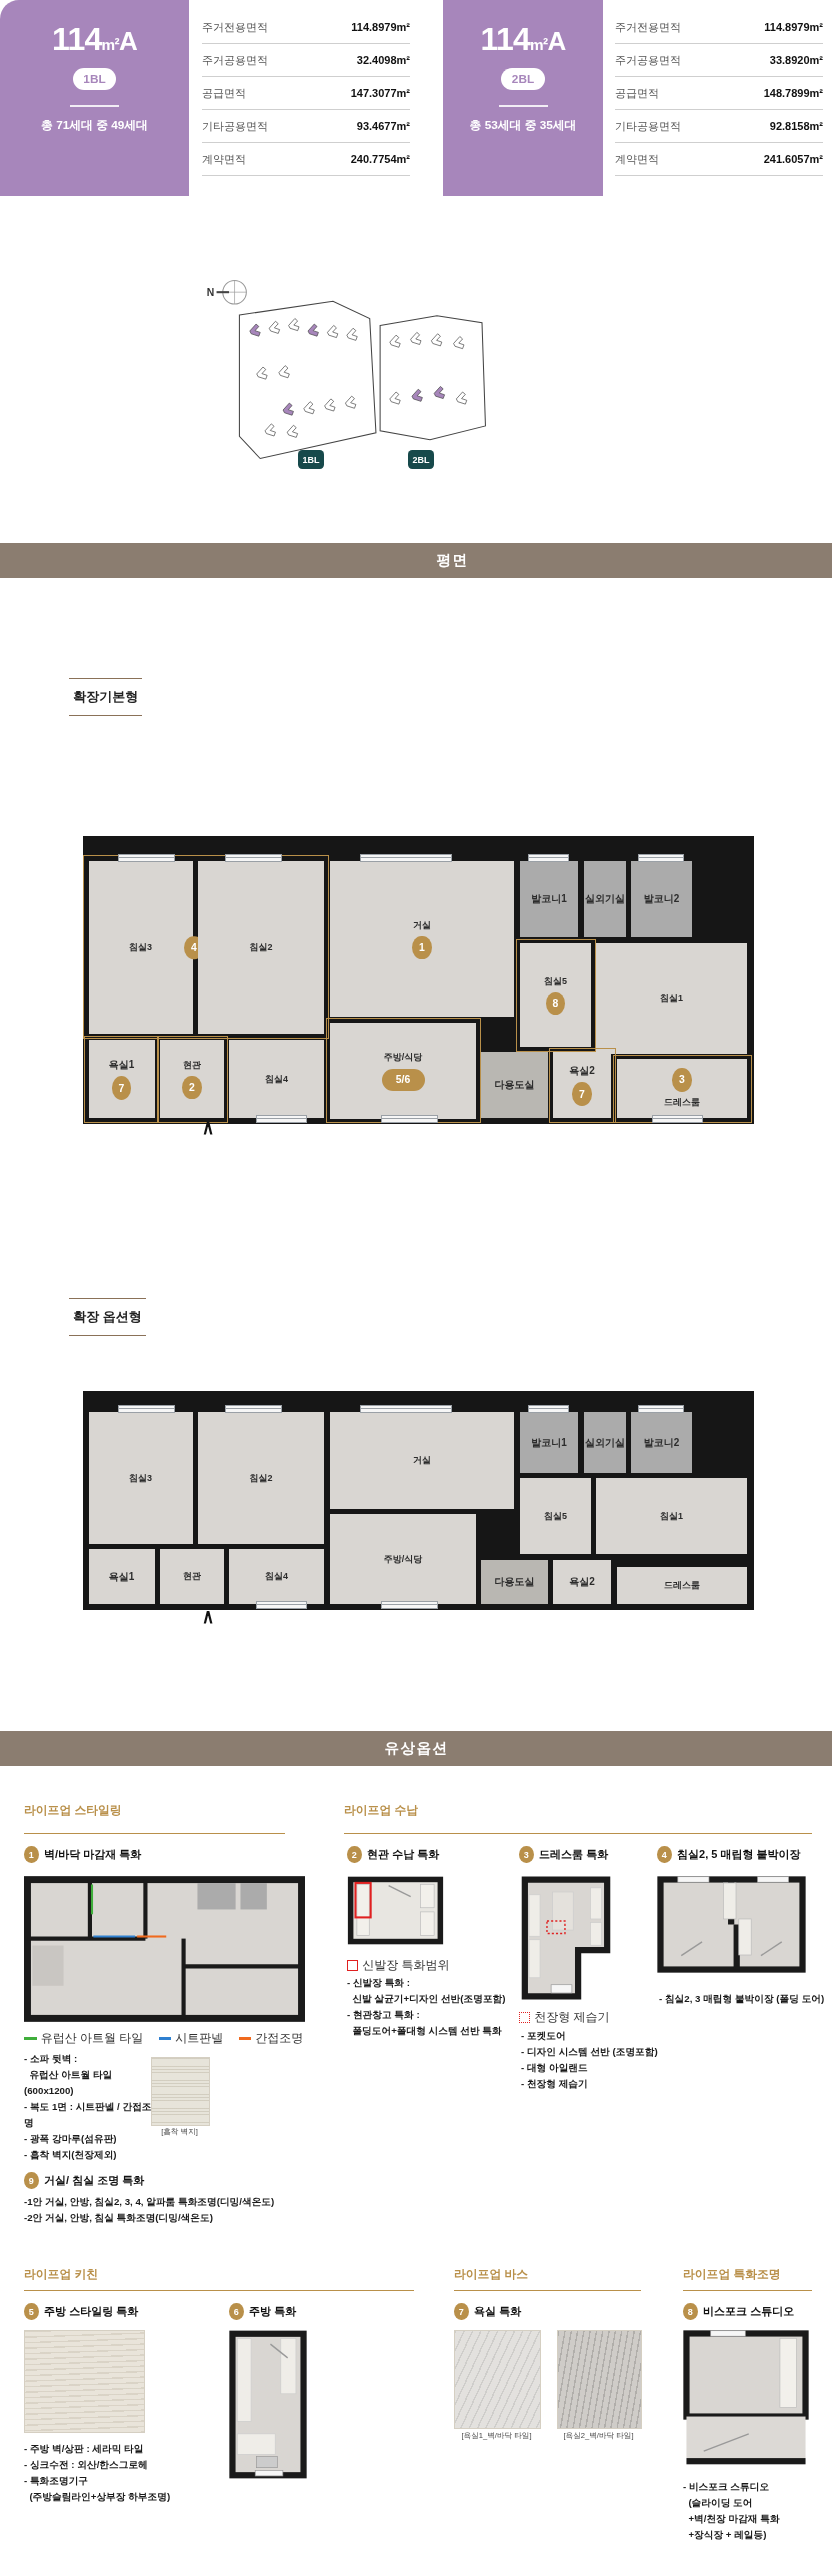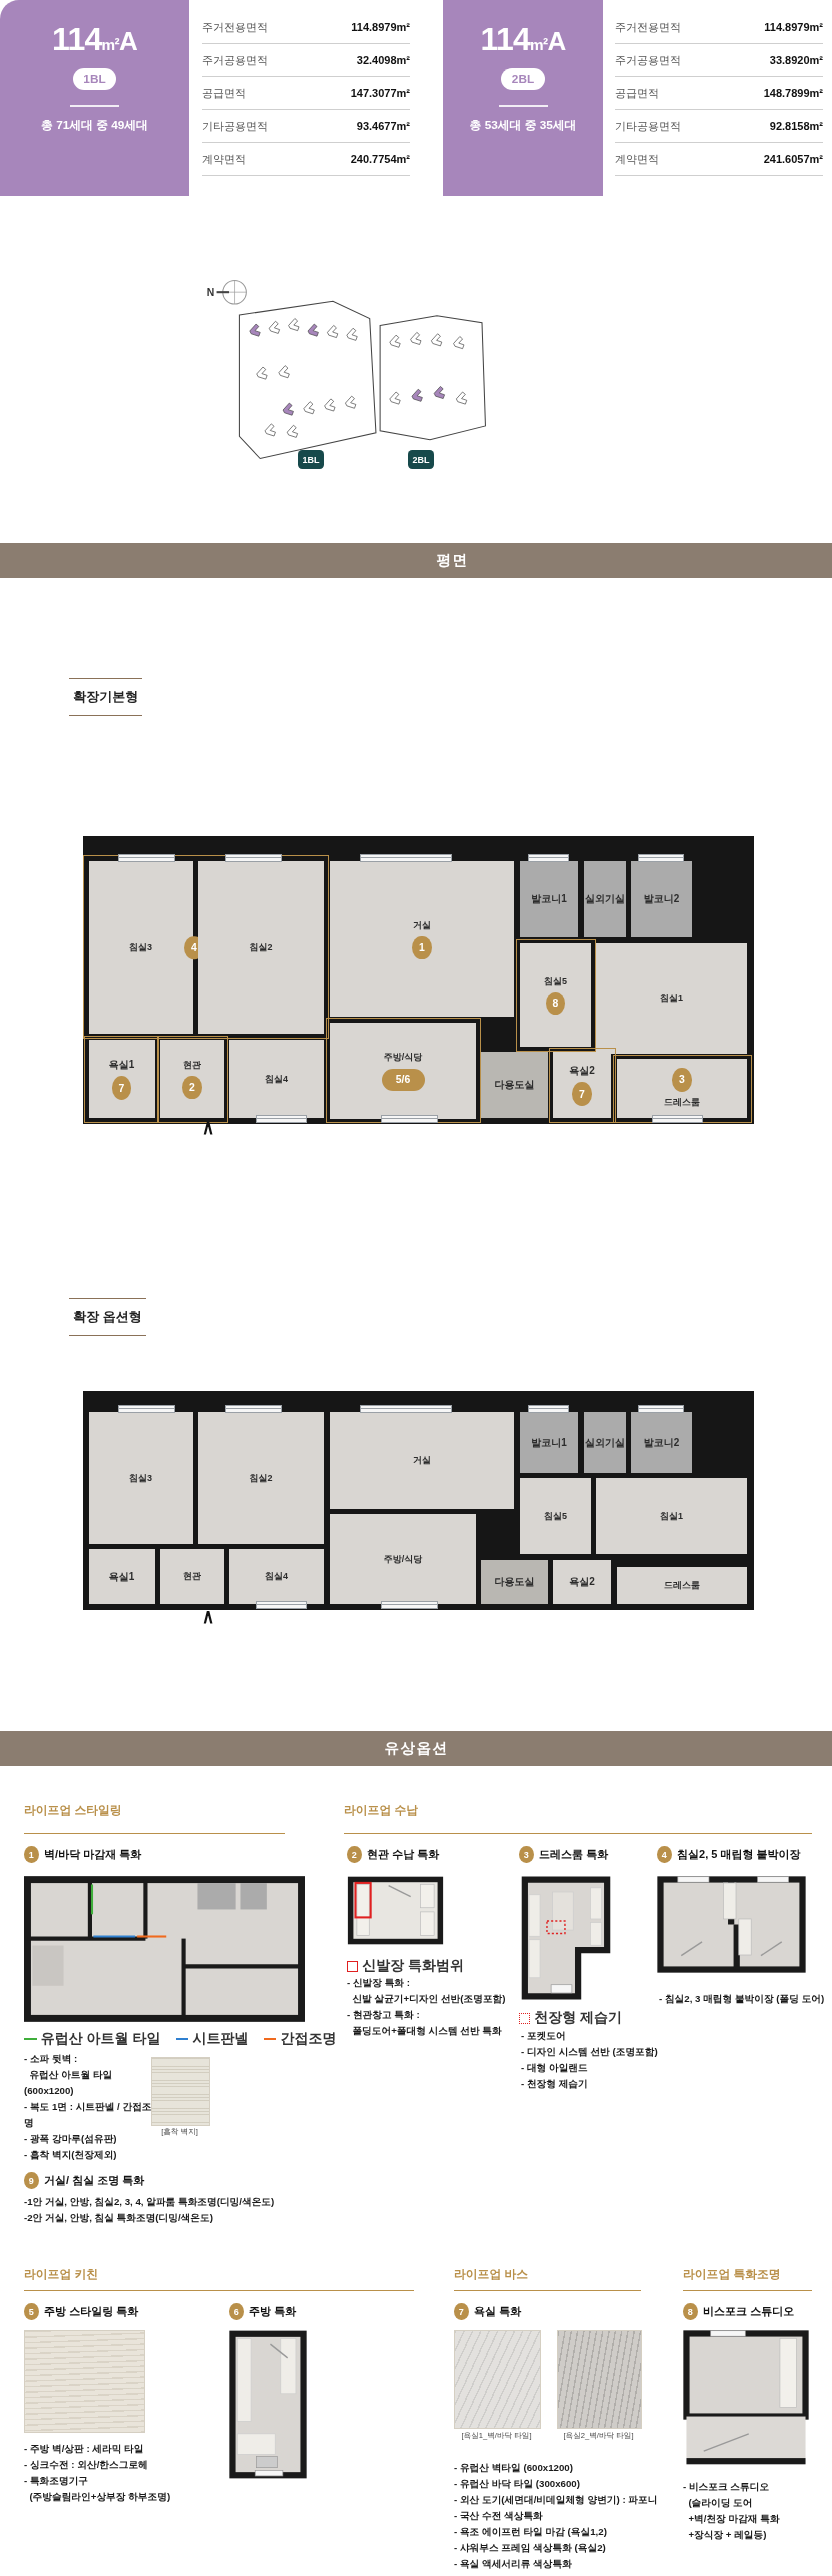--- a/index.html
+++ b/index.html
@@ -60,21 +60,21 @@
   .gline{position:absolute;height:1.4px;background:#B9904A;}
   .ititle{position:absolute;display:flex;align-items:center;gap:5.5px;}
   .ititle .ic{width:14.6px;height:17.3px;border-radius:50%;background:#B9904A;color:#fff;
               font-size:9px;font-weight:bold;display:flex;align-items:center;justify-content:center;}
   .ititle .it{font-size:11px;font-weight:bold;color:#111;}
   .details{position:absolute;font-size:9.7px;font-weight:600;color:#1a1a1a;white-space:pre-wrap;}
   .details .ln{line-height:16px;}
   .legendrow{position:absolute;display:flex;gap:15.3px;align-items:center;}
   .legitem{display:flex;align-items:center;gap:4.2px;}
   .legswatch{width:12.5px;height:2.1px;display:inline-block;}
-  .leglabel{font-size:14px;color:#333;font-weight:700;text-align:center;}
+  .leglabel{font-size:12px;color:#333;font-weight:400;text-align:center;}
   .redbox{width:9px;height:9px;border:1.4px solid #E02020;display:inline-block;}
   .redbox.dotted{border-style:dotted;}
   .caption{position:absolute;font-size:7.6px;color:#444;text-align:center;}
   .sample{position:absolute;border:0.7px solid #D5CFC2;}
   .wallpaper{background:#E7E4DA;background-image:repeating-linear-gradient(180deg,rgba(185,178,160,.45) 0 0.7px,transparent 0.7px 2.8px);}
   .tile1{background:#E9E4DA;background-image:repeating-linear-gradient(178deg,rgba(178,168,148,.28) 0 1.4px,transparent 1.4px 5.5px);}
   .tileb1{background:#E3E1DE;background-image:repeating-linear-gradient(115deg,rgba(160,160,158,.30) 0 1.4px,transparent 1.4px 7.6px);}
   .tileb2{background:#CFCCC8;background-image:repeating-linear-gradient(100deg,rgba(120,118,115,.35) 0 1.4px,transparent 1.4px 6.2px);}
 </style>
 </head>
@@ -468,21 +468,20 @@
     <rect x="75" y="12" width="22" height="80" fill="#EFEDE8" stroke="#ccc"></rect>
     <rect x="40" y="183" width="30" height="16" fill="#CCCCCC" stroke="#999"></rect>
     <rect x="38" y="203" width="40" height="8" fill="#F6F6F6" stroke="#999"></rect>
     <path d="M60,20 L85,40" stroke="#999" stroke-width="2"></path>
   </svg>
 
   <div class="sample tileb1" style="left:454px;top:2330px;width:85px;height:97px;"></div>
   <div class="sample tileb2" style="left:557px;top:2330px;width:83px;height:97px;"></div>
   <div class="caption" style="left:454px;top:2431px;width:85px;">[욕실1_벽/바닥 타일]</div>
   <div class="caption" style="left:557px;top:2431px;width:83px;">[욕실2_벽/바닥 타일]</div>
-  <div class="details" style="left:454px;top:2460px;width:229px;"><div class="ln">- 유럽산 벽타일 (600x1200)</div><div class="ln">- 유럽산 바닥 타일 (300x600)</div><div class="ln">- 외산 도기(세면대/비데일체형 양변기) : 파포니</div><div class="ln">- 국산 수전 색상특화</div><div class="ln">- 욕조 에이프런 타일 마감 (욕실1,2)</div><div class="ln">- 샤워부스 프레임 색상특화 (욕실2)</div><div class="ln">- 욕실 액세서리류 색상특화</div></div>
 
   <svg class="abs" style="left:683px;top:2330px;" width="126" height="135" viewBox="0 0 182 195">
     <rect x="5" y="5" width="172" height="120" fill="#D9D6D2" stroke="#1A1A1A" stroke-width="9"></rect>
     <rect x="140" y="12" width="24" height="100" fill="#F2F0EB" stroke="#bbb"></rect>
     <rect x="5" y="125" width="172" height="60" fill="#DCD9D5"></rect>
     <path d="M30,175 L95,150" stroke="#999" stroke-width="2"></path>
     <rect x="5" y="185" width="172" height="9" fill="#1A1A1A"></rect>
     <rect x="40" y="1" width="50" height="8" fill="#F6F6F6" stroke="#999"></rect>
   </svg>
   <div class="details" style="left:683px;top:2479px;width:153px;"><div class="ln">- 비스포크 스튜디오</div><div class="ln">  (슬라이딩 도어</div><div class="ln">  +벽/천장 마감재 특화</div><div class="ln">  +장식장 + 레일등)</div></div>

